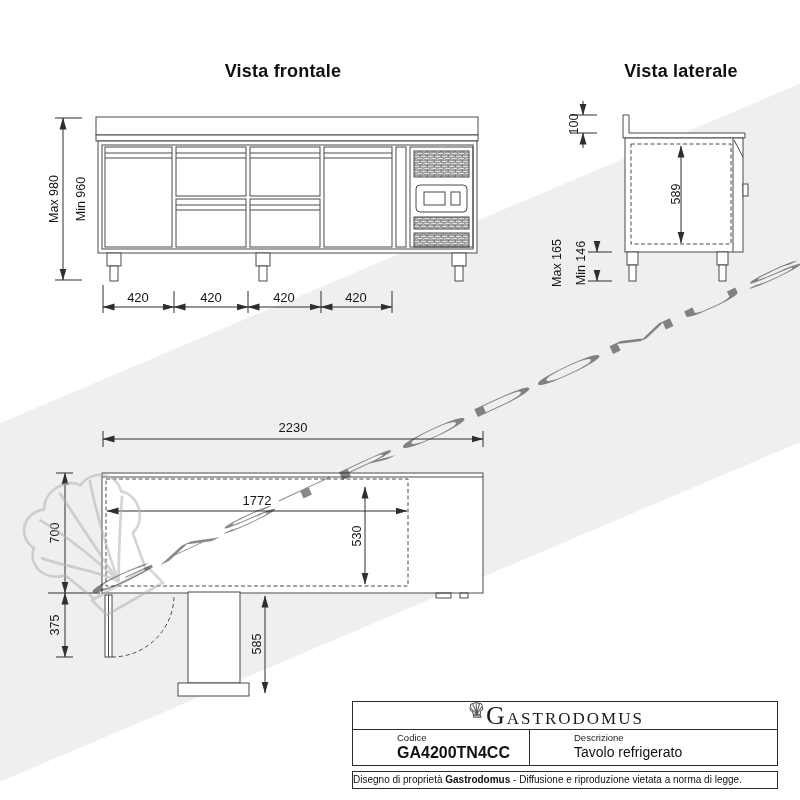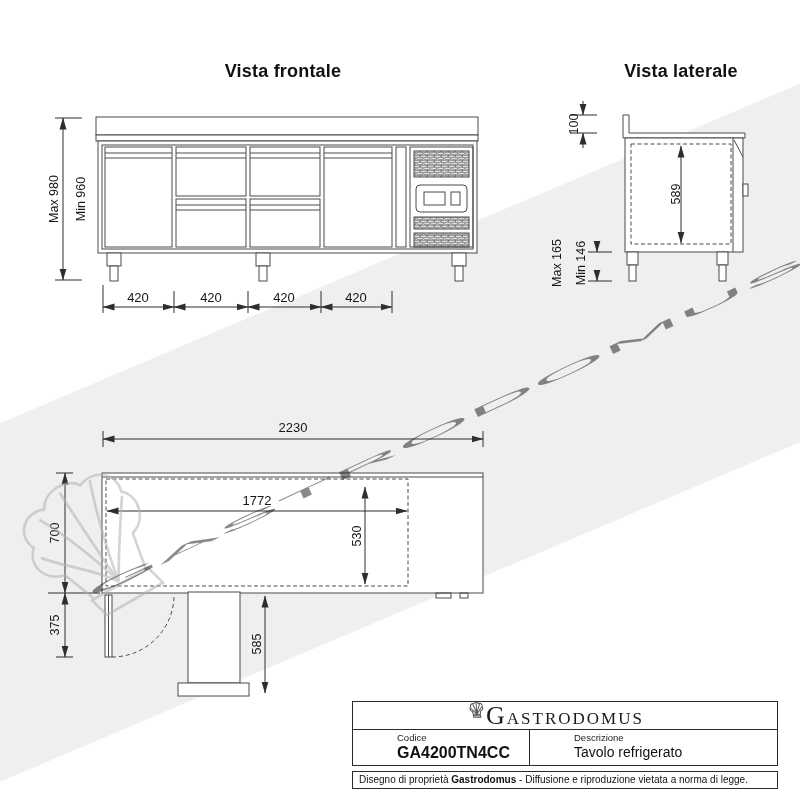--- a/index.html
+++ b/index.html
@@ -19,21 +19,21 @@
   .tb-hat{position:absolute;left:116px;top:0px;}
   .tb-row2{display:flex;height:36px;}
   .tb-cell{padding:2px 0 0 5px;box-sizing:border-box;margin-left:39px;}
   .tb-code{width:138px;border-right:1px solid #2b2b2b;}
   .tb-desc{flex:1;}
   .tb-label{font-size:9.5px;color:#222;}
   .tb-value{font-size:14px;color:#111;margin-top:1px;}
   .tb-value.bold{font-weight:bold;font-size:16px;}
   .tb-notice{position:absolute;left:352px;top:771px;width:426px;height:18px;
              border:1px solid #2b2b2b;box-sizing:border-box;font-size:10px;color:#111;
-             line-height:16px;padding-left:6px;background:rgba(255,255,255,0.95);
+             line-height:16px;padding-left:0;background:rgba(255,255,255,0.95);
              white-space:nowrap;overflow:hidden;}
   text{fill:#161616;font-family:"Liberation Sans",sans-serif;font-size:12.5px;}
   text.big{font-size:13px;}
 </style>
 </head>
 <body>
 
 <div class="sheet">
 
 <svg class="canvas" width="800" height="800" viewBox="0 0 800 800">

